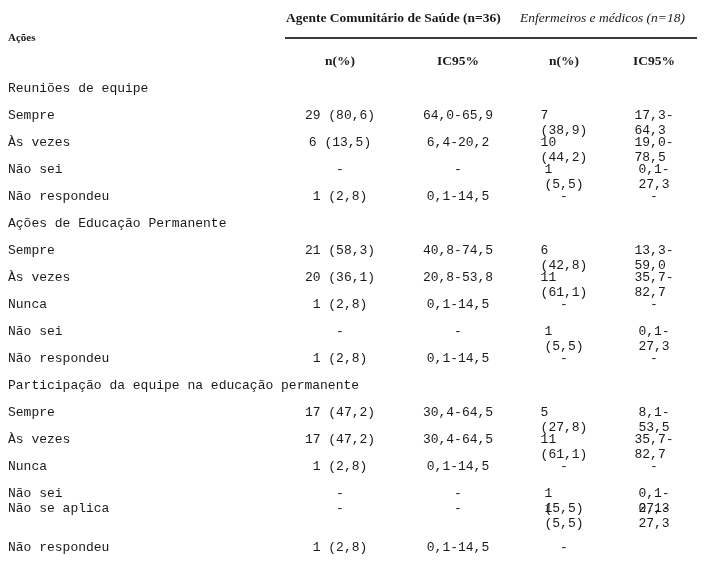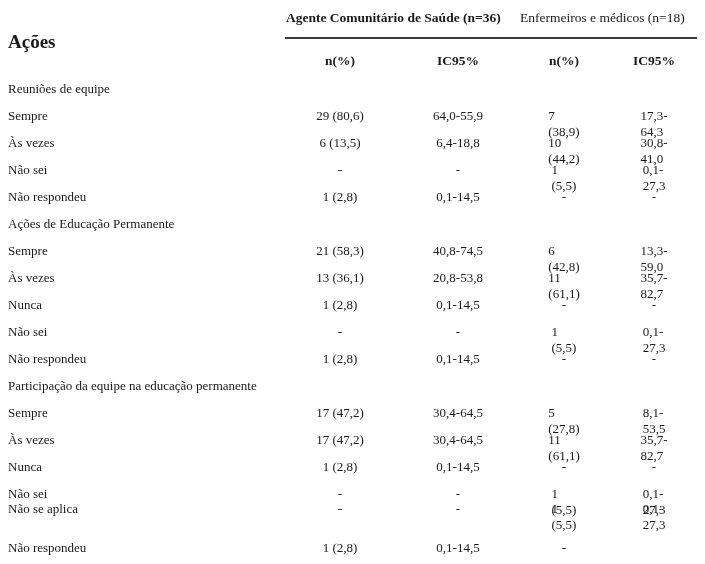--- a/index.html
+++ b/index.html
@@ -1,25 +1,25 @@
 <!DOCTYPE html>
 <html><head>
 <meta charset="utf-8">
 <style>
   html, body { margin:0; padding:0; background:#ffffff; }
   body { width:705px; height:564px; position:relative; overflow:hidden;
          font-family:"Liberation Serif","DejaVu Serif",serif; color:#1a1a1a; font-size:13px; }
   .abs { position:absolute; white-space:nowrap; }
   .bold { font-weight:bold; }
-  .hdr-acoes { left:8px; top:31px; font-size:19px; }
+  .hdr-acoes { left:8px; top:31px; font-size:11px; }
   .hdr-group1 { left:286px; top:10px; font-size:13.5px; }
-  .hdr-group2 { left:520px; top:10px; font-size:13.5px; }
+  .hdr-group2 { left:520px; top:10px; font-size:13.5px;font-style:italic; }
   .rule { position:absolute; left:285px; top:37px; width:412px; height:2px; background:#3a3a3a; }
   .sub { top:53px; font-size:13.5px; transform:translateX(-50%); }
-  .row { position:absolute; left:0; width:568px; height:27px; }
+  .row { position:absolute; left:0; width:568px; height:27px;font-family:Liberation Mono, monospace; }
   .row .label { position:absolute; left:8px; top:6px; }
   .row .cell { position:absolute; top:6px; transform:translateX(-50%); }
   .c1 { left:340px; } .c2 { left:458px; } .c3 { left:564px; } .c4 { left:654px; }
 </style>
 </head>
 <body>
 
 <div>
   <div class="abs bold hdr-acoes">Ações</div>
   <div class="abs bold hdr-group1">Agente Comunitário de Saúde (n=36)</div>
@@ -30,30 +30,30 @@
   <div class="abs bold sub c3">n(%)</div>
   <div class="abs bold sub c4">IC95%</div>
 
   <div id="body-rows">
       <div class="row" style="top: 75px;">
         <span class="label">Reuniões de equipe</span>
       </div>
       <div class="row" style="top: 102px;">
         <span class="label">Sempre</span>
         <span class="cell c1">29 (80,6)</span>
-        <span class="cell c2">64,0-55,9</span>
+        <span class="cell c2">64,0-65,9</span>
         <span class="cell c3">7 (38,9)</span>
         <span class="cell c4">17,3-64,3</span>
       </div>
       <div class="row" style="top: 129px;">
         <span class="label">Às vezes</span>
         <span class="cell c1">6 (13,5)</span>
-        <span class="cell c2">6,4-18,8</span>
+        <span class="cell c2">6,4-20,2</span>
         <span class="cell c3">10 (44,2)</span>
-        <span class="cell c4">30,8-41,0</span>
+        <span class="cell c4">19,0-78,5</span>
       </div>
       <div class="row" style="top: 156px;">
         <span class="label">Não sei</span>
         <span class="cell c1">-</span>
         <span class="cell c2">-</span>
         <span class="cell c3">1 (5,5)</span>
         <span class="cell c4">0,1-27,3</span>
       </div>
       <div class="row" style="top: 183px;">
         <span class="label">Não respondeu</span>
@@ -67,21 +67,21 @@
       </div>
       <div class="row" style="top: 237px;">
         <span class="label">Sempre</span>
         <span class="cell c1">21 (58,3)</span>
         <span class="cell c2">40,8-74,5</span>
         <span class="cell c3">6 (42,8)</span>
         <span class="cell c4">13,3-59,0</span>
       </div>
       <div class="row" style="top: 264px;">
         <span class="label">Às vezes</span>
-        <span class="cell c1">13 (36,1)</span>
+        <span class="cell c1">20 (36,1)</span>
         <span class="cell c2">20,8-53,8</span>
         <span class="cell c3">11 (61,1)</span>
         <span class="cell c4">35,7-82,7</span>
       </div>
       <div class="row" style="top: 291px;">
         <span class="label">Nunca</span>
         <span class="cell c1">1 (2,8)</span>
         <span class="cell c2">0,1-14,5</span>
         <span class="cell c3">-</span>
         <span class="cell c4">-</span>

